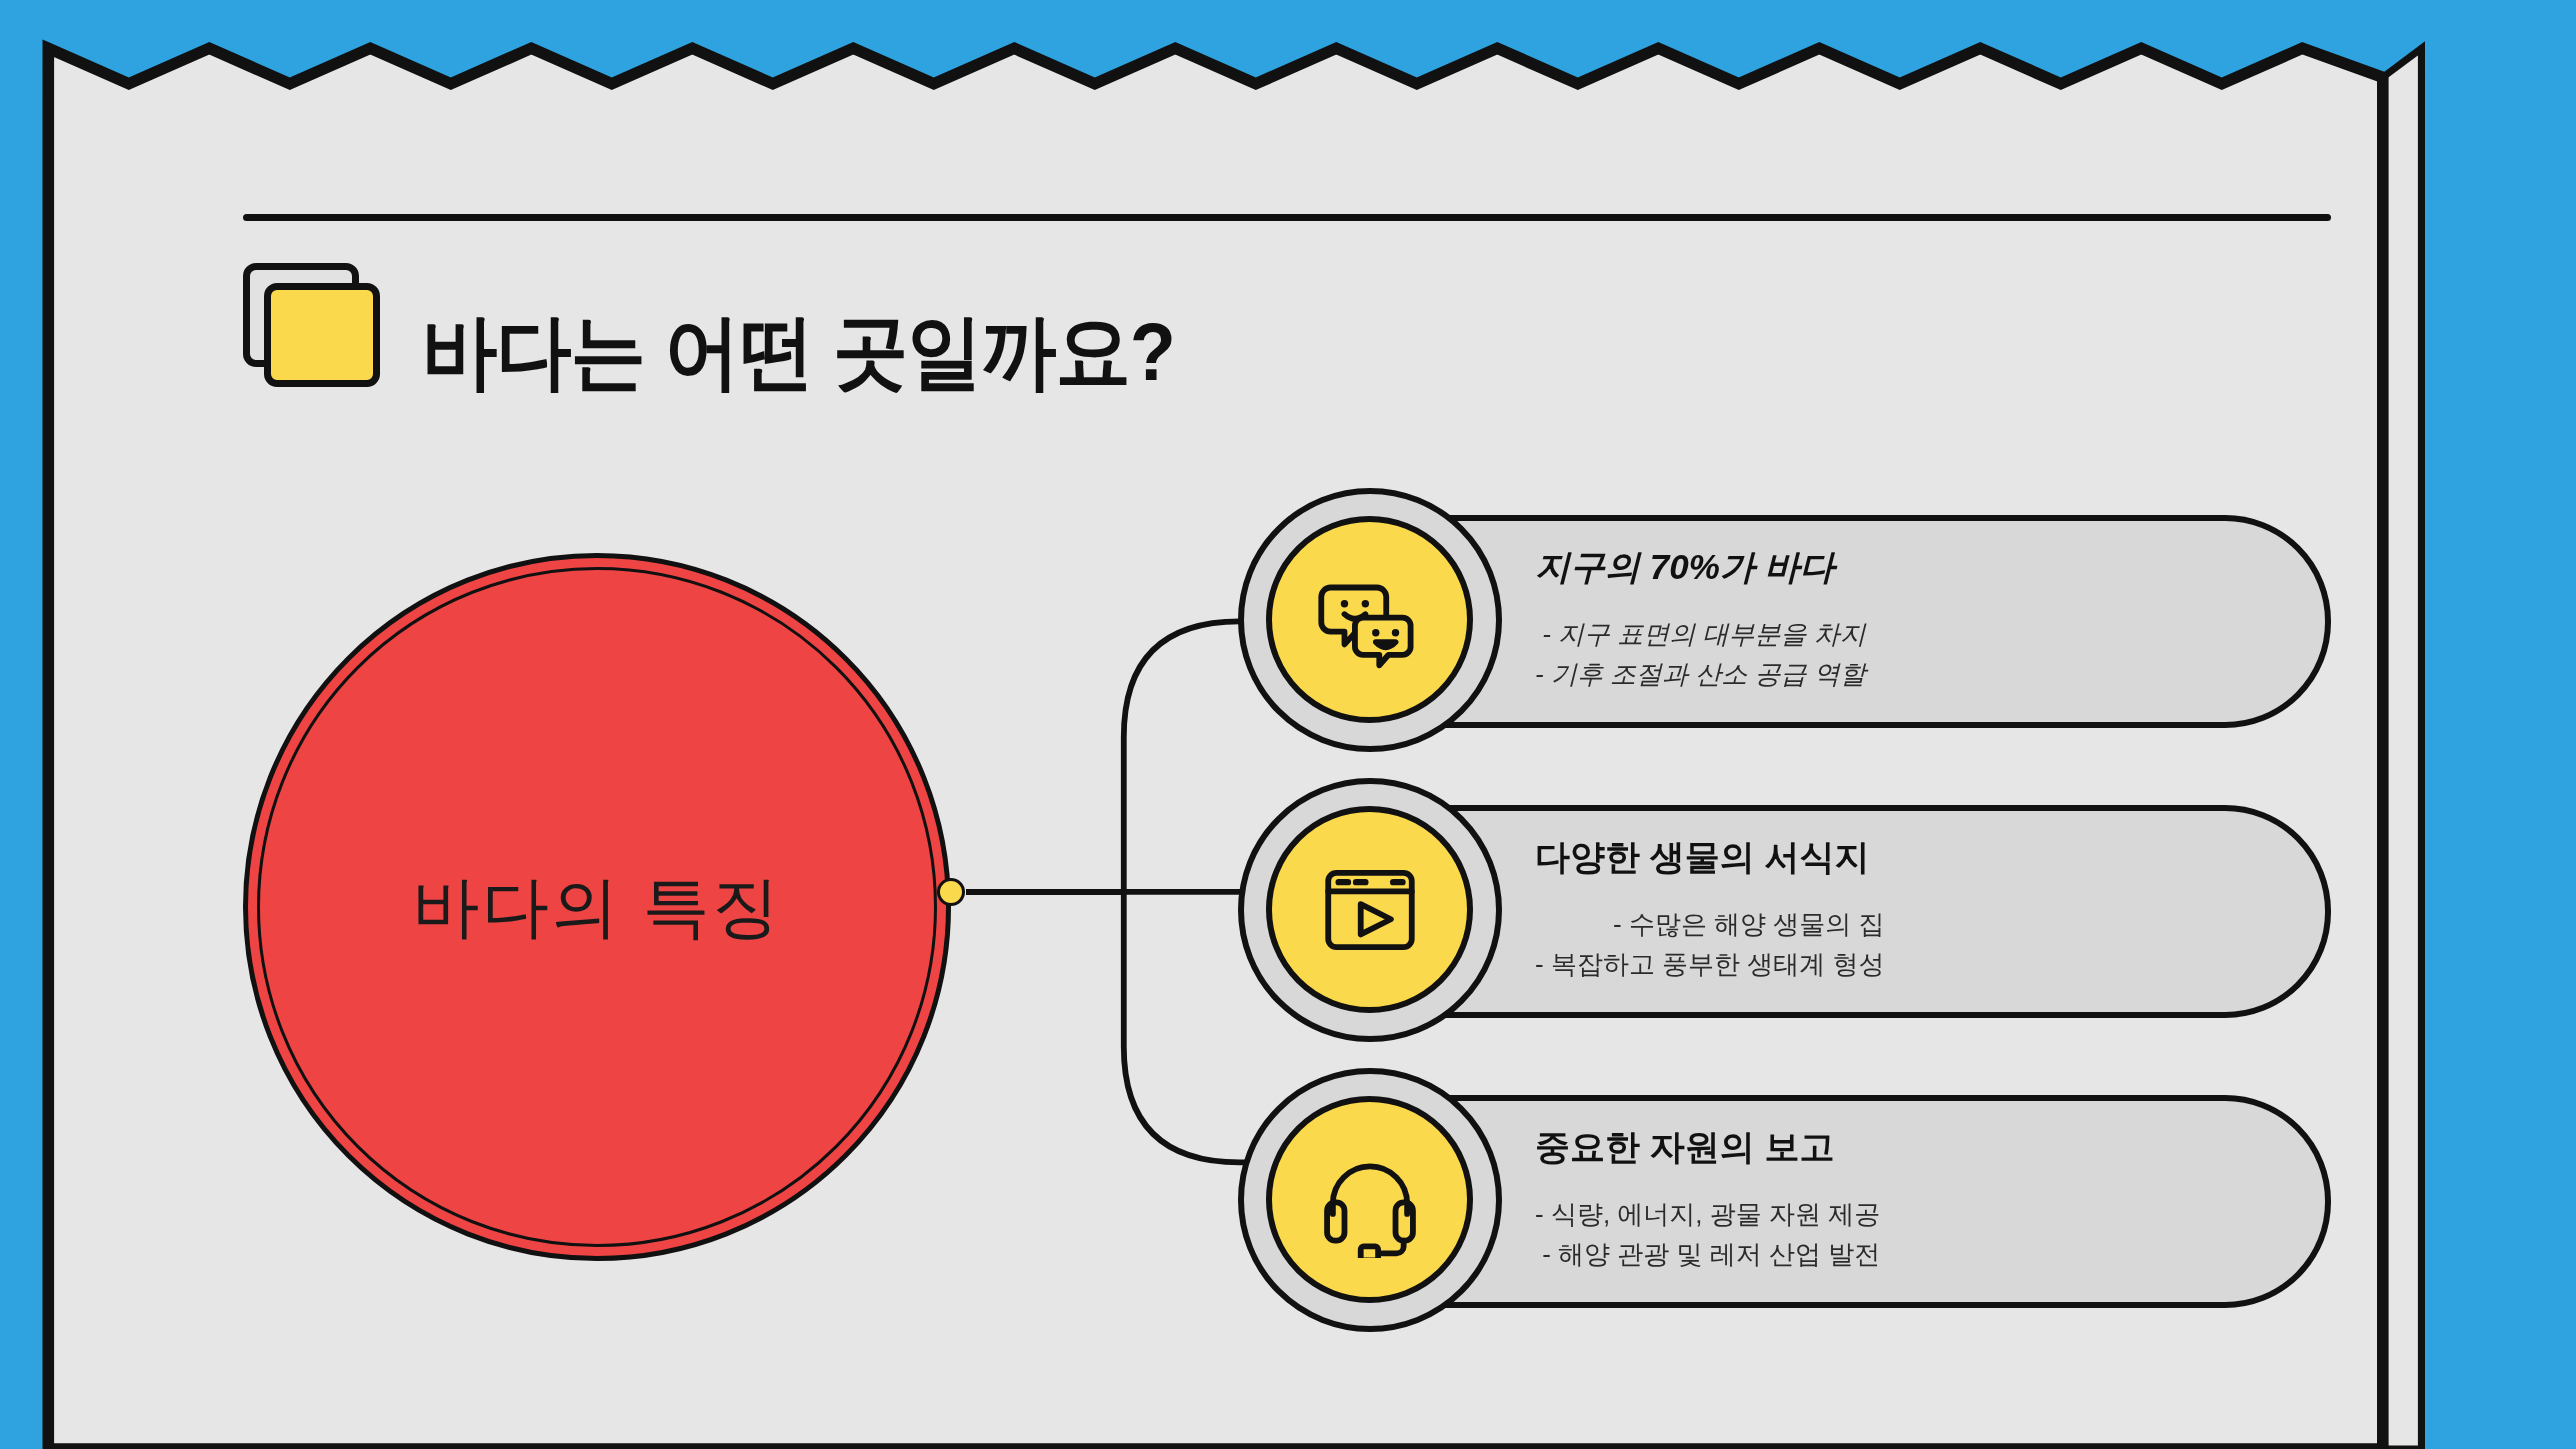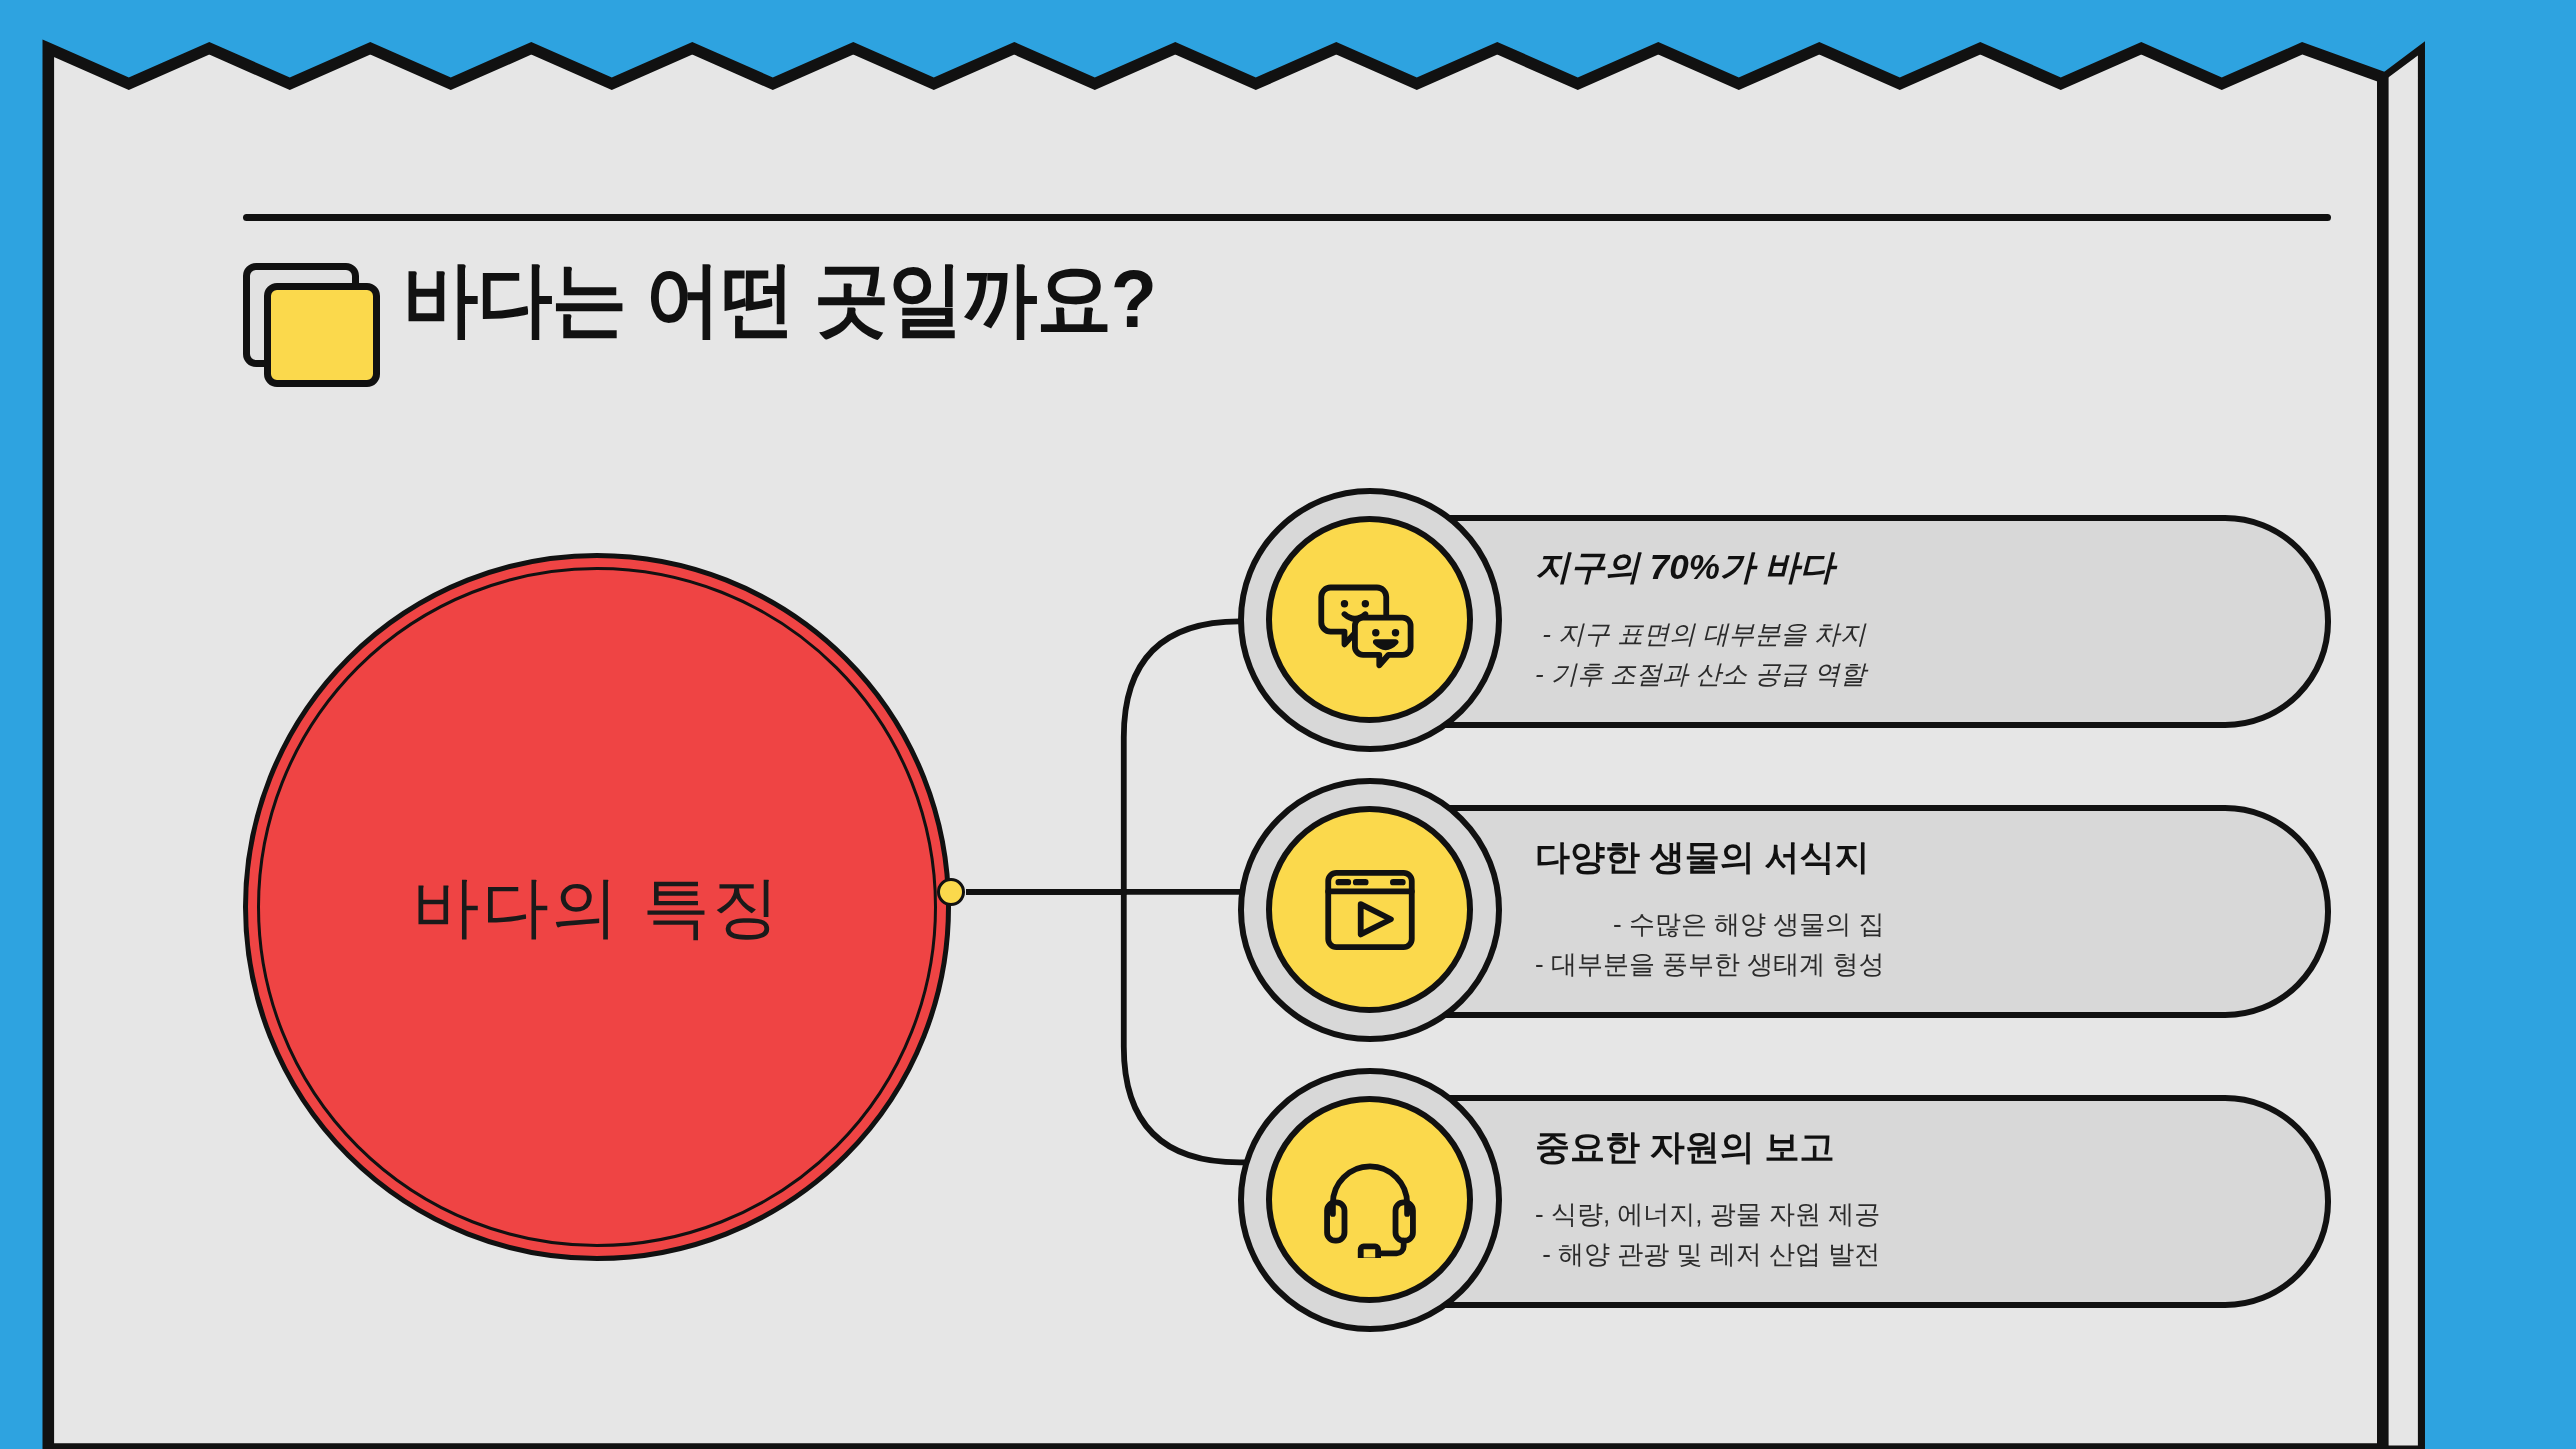--- a/index.html
+++ b/index.html
@@ -27,22 +27,22 @@
     left:243px; top:214px;
     width:2088px; height:7px;
     background:#111111;
     border-radius:3.9px;
   }
 
   #title-row {
     position:absolute;
     left:238px; top:258px;
     display:flex;
-    align-items:flex-start;
-    gap:17px;
+    align-items:flex-end;
+    gap:36px;
   }
   #title-icon {
     position:relative;
     width:148px; height:135px;
     flex:0 0 auto;
   }
   #title-icon .sq {
     position:absolute;
     width:116px; height:104px;
     border:7px solid #111111;
@@ -237,21 +237,21 @@
             <rect x="14" y="18" width="72" height="64" rx="7"></rect>
             <path d="M14 34 h72"></path>
             <path d="M23 26 h8 M38 26 h8 M70 26 h8" stroke-width="5.5"></path>
             <path d="M42 45 L68 58 L42 71 Z"></path>
           </svg>
         </div>
       </div>
       <div class="card-body">
         <div class="card-title">다양한 생물의 서식지</div>
         <div class="card-bullet">- 수많은 해양 생물의 집</div>
-        <div class="card-bullet">- 대부분을 풍부한 생태계 형성</div>
+        <div class="card-bullet">- 복잡하고 풍부한 생태계 형성</div>
       </div>
     </div>
 
     <div class="card c3">
       <div class="badge-wrap">
         <div class="badge-ring"></div>
         <div class="badge">
           <svg viewBox="0 0 100 100" fill="none" stroke="#111111" stroke-width="5" stroke-linecap="round" stroke-linejoin="round">
             <path d="M18 62 v-9 a32 32 0 0 1 64 0 v9"></path>
             <rect x="13" y="52" width="15" height="33" rx="7"></rect>

